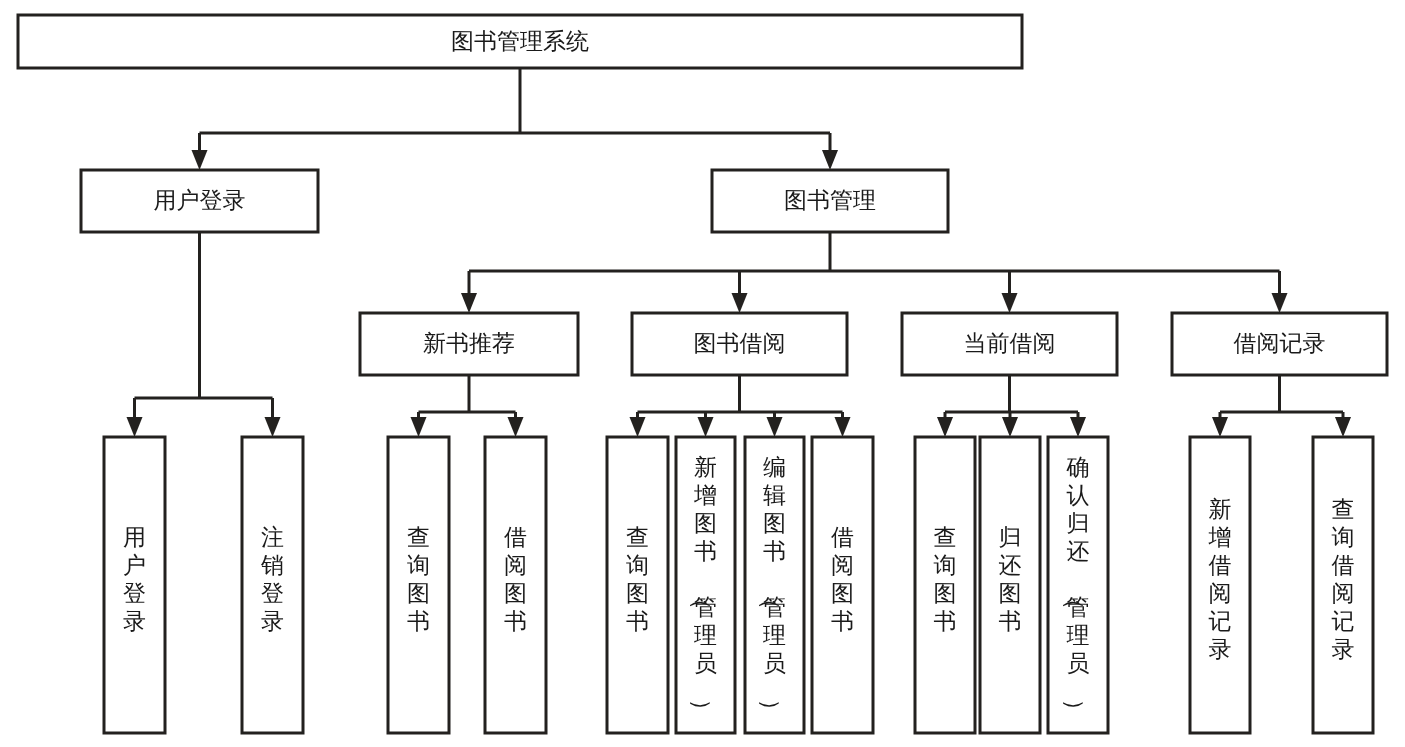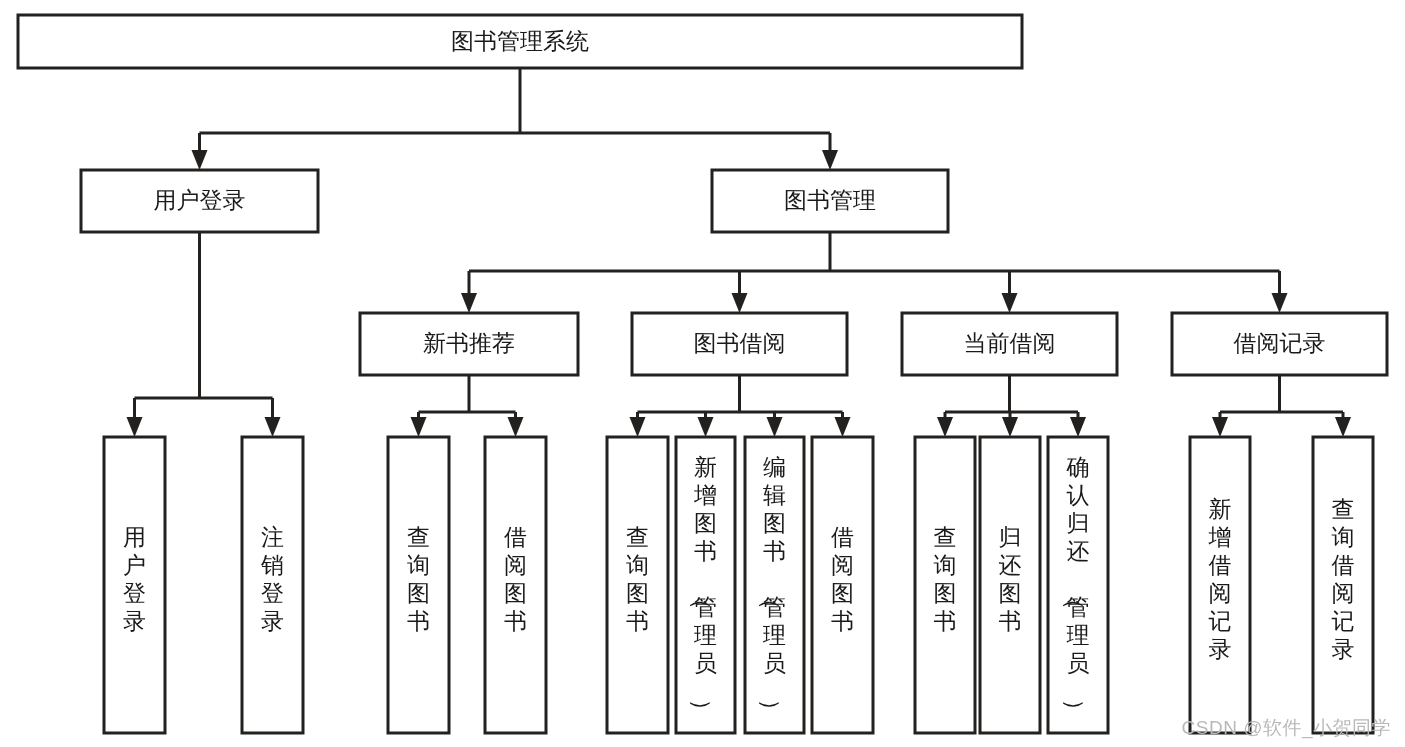--- a/index.html
+++ b/index.html
@@ -205,14 +205,13 @@
           <rect x="1190" y="437" width="60" height="296" class="node-rect"></rect>
           <text x="1220" class="node-label-v"><tspan x="1220" y="516.84">新</tspan><tspan x="1220" y="544.84">增</tspan><tspan x="1220" y="572.84">借</tspan><tspan x="1220" y="600.84">阅</tspan><tspan x="1220" y="628.84">记</tspan><tspan x="1220" y="656.84">录</tspan></text>
         </g>
         <g>
           <rect x="1313" y="437" width="60" height="296" class="node-rect"></rect>
           <text x="1343" class="node-label-v"><tspan x="1343" y="516.84">查</tspan><tspan x="1343" y="544.84">询</tspan><tspan x="1343" y="572.84">借</tspan><tspan x="1343" y="600.84">阅</tspan><tspan x="1343" y="628.84">记</tspan><tspan x="1343" y="656.84">录</tspan></text>
         </g>
       </g>
   </svg>
 
-  <div class="watermark">CSDN @软件_小贺同学</div>
 </div>
 
 </body></html>

